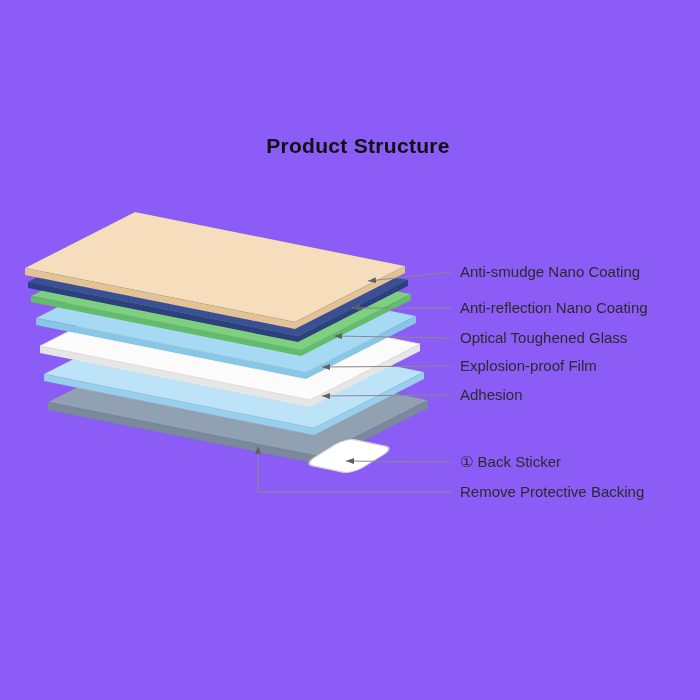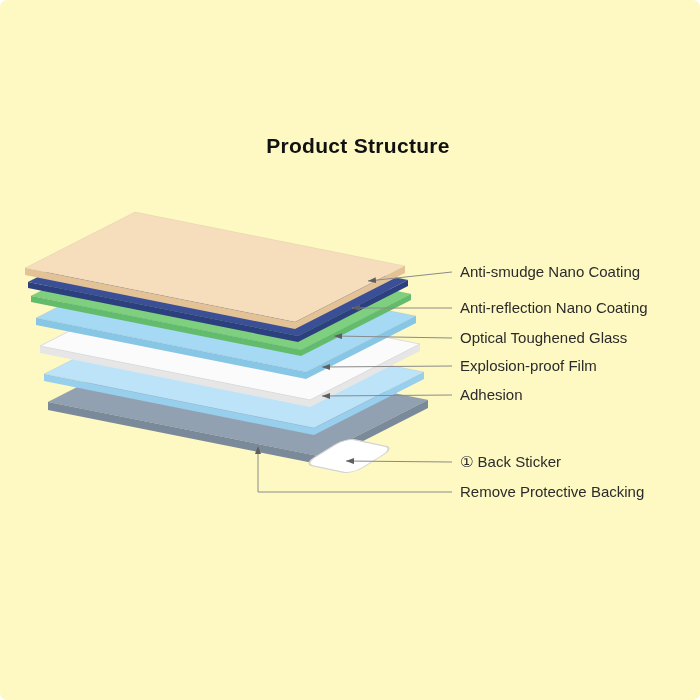--- a/index.html
+++ b/index.html
@@ -1,22 +1,21 @@
 <!DOCTYPE html>
 <html><head>
 <meta charset="utf-8">
 <style>
   html,body{margin:0;padding:0;background:#fff;}
   .canvas{
     position:relative;
     width:700px;height:700px;
-    background:#fef9c3;
+    background:#8b5cf6;
     font-family:"Liberation Sans","DejaVu Sans",sans-serif;
     overflow:hidden;
-    border-radius:7px;
   }
   svg{display:block;}
   .title{
     font-size:21px;
     font-weight:bold;
     fill:#111111;
     letter-spacing:0.3px;
   }
   .layer-face{stroke:rgba(0,0,0,0.07);stroke-width:0.8;}
   .layer-face.white-face{stroke:#dcdcdc;stroke-width:1;}

